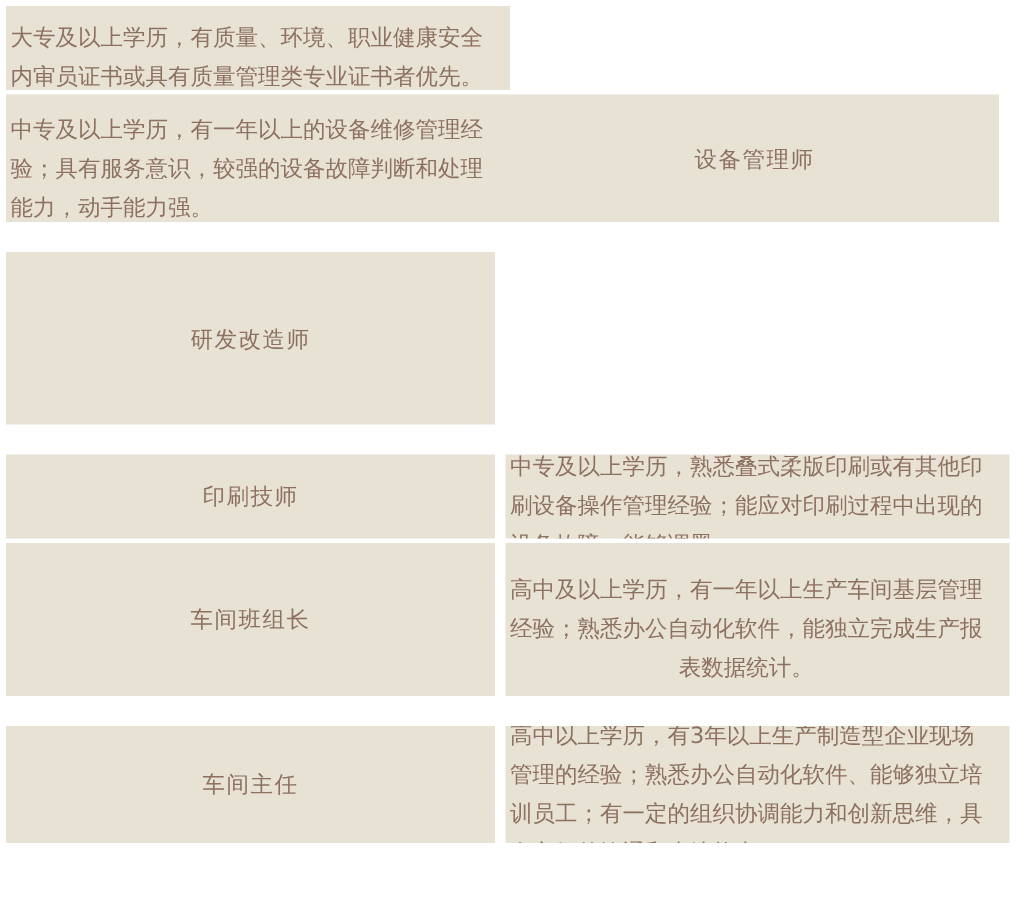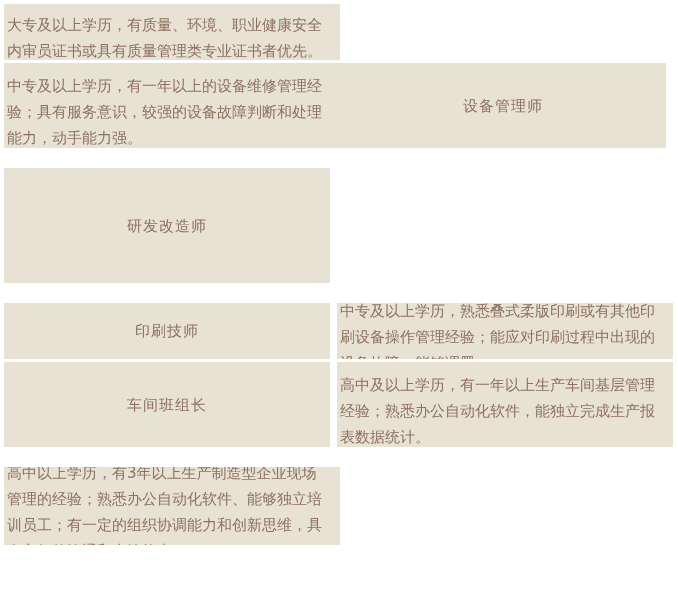--- a/index.html
+++ b/index.html
@@ -41,21 +41,21 @@
     align-items: center;
     padding: 14px 2px 2px 3px;
     white-space: pre-line;
     overflow: hidden;
   }
   
   .r0 { height: 56px; }
   .r1 { height: 85px; }
   .r2 { height: 115px; }
   .r3 { height: 56px; }
-  .r4 { height: 85px; }
+  .r4 { height: 102px; text-align: center; }
   .r5 { height: 78px; }
 </style>
 </head>
 <body>
 
 <div class="page">
 
   <div class="group">
     <div class="row">
       <div class="cell desc-cell r0">大专及以上学历，有质量、环境、职业健康安全
@@ -85,20 +85,21 @@
     <div class="row">
       <div class="cell title-cell r4">车间班组长</div>
       <div class="cell desc-cell r4">高中及以上学历，有一年以上生产车间基层管理
 经验；熟悉办公自动化软件，能独立完成生产报
 表数据统计。</div>
     </div>
   </div>
 
   <div class="group">
     <div class="row">
+      <div class="cell title-cell r5">车间主任</div>
       <div class="cell desc-cell r5">高中以上学历，有3年以上生产制造型企业现场
 管理的经验；熟悉办公自动化软件、能够独立培
 训员工；有一定的组织协调能力和创新思维，具
 有良好的沟通和表达能力。</div>
     </div>
   </div>
 
 </div>
 
 </body></html>

